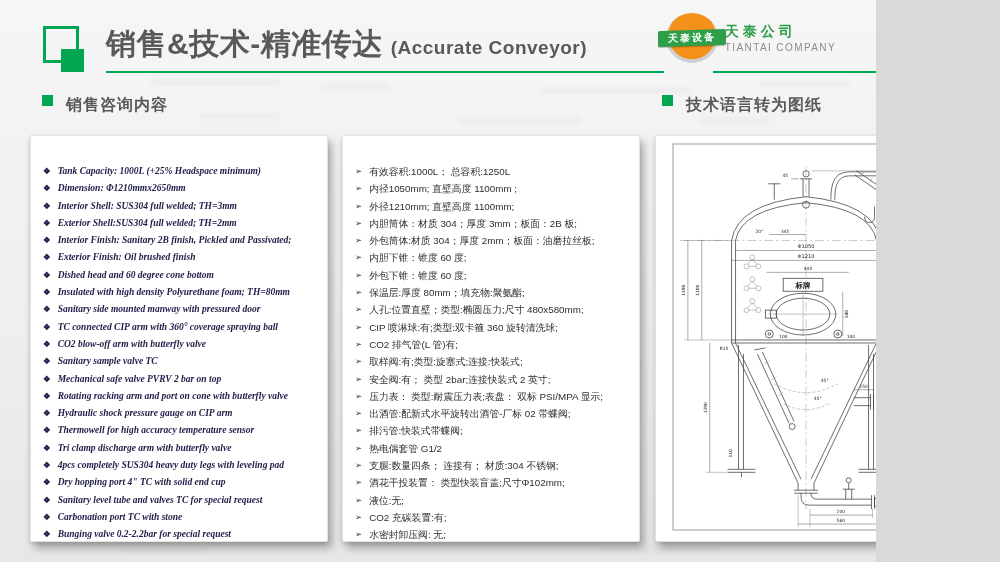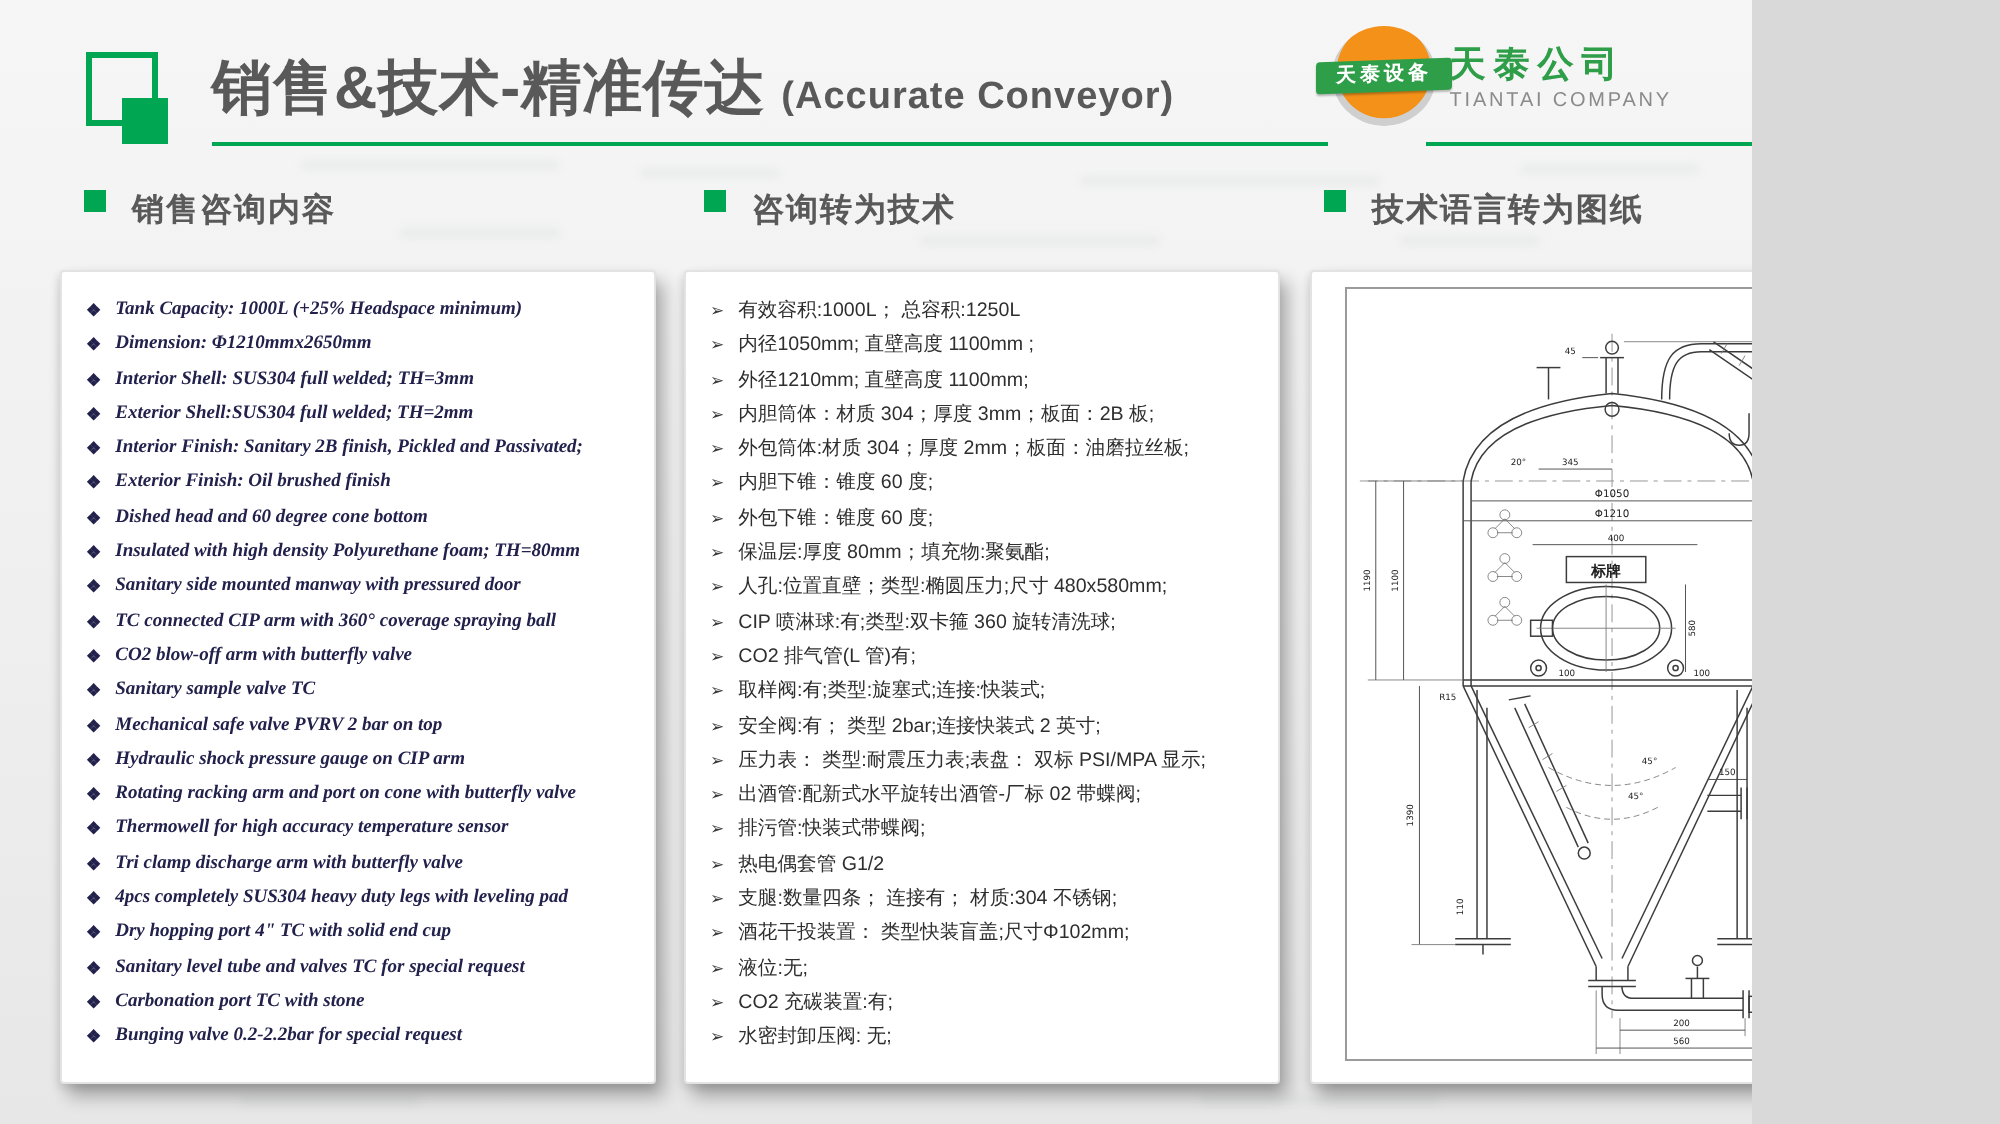--- a/index.html
+++ b/index.html
@@ -16,36 +16,36 @@
   .underline{position:absolute;top:71px;height:2px;background:#00A651;}
   .seg1{left:106px;width:558px;}
   .seg2{left:713px;width:287px;}
 
   .company-logo{position:absolute;right:40px;top:13px;display:flex;align-items:center;gap:7px;}
   .logo-circle{position:relative;width:52px;height:50px;border-radius:50%;
     background:radial-gradient(circle at 50% 45%, #f39119 0 62%, #cfcfcf 63% 72%, #f2f2f2 73%);}
   .ribbon{position:absolute;left:-8px;top:17px;width:68px;height:16px;background:#2f9e49;
     color:#fff;font-size:10px;font-weight:bold;text-align:center;line-height:16px;
     letter-spacing:2px;transform:skewY(-2deg);border-radius:2px;box-shadow:0 1px 1px rgba(0,0,0,.25);}
-  .logo-text .cn{font-size:18px;font-weight:bold;color:#2f9e49;letter-spacing:4px;white-space:nowrap;}
+  .logo-text .cn{font-size:14px;font-weight:bold;color:#2f9e49;letter-spacing:4px;white-space:nowrap;}
   .logo-text .en{font-size:10px;color:#8a8a8a;letter-spacing:1.4px;margin-top:1px;white-space:nowrap;}
 
   
   .sec-head{position:absolute;top:95px;display:flex;gap:13px;
     font-size:16px;font-weight:bold;color:#595959;letter-spacing:1px;}
   .sec-sq{width:11px;height:11px;background:#00A651;flex:0 0 auto;}
   #sec1{left:42px}#sec2{left:352px}#sec3{left:662px}
 
   
   .card{position:absolute;top:135px;width:296px;height:405px;background:#fff;
     border:1px solid #e3e3e3;border-radius:2px;
     box-shadow:4px 6px 9px rgba(0,0,0,.30), -1px 2px 4px rgba(0,0,0,.10);}
   #card1{left:30px}#card2{left:342px}#card3{left:655px;width:297px}
 
-  ul.speclist{list-style:none;margin:0;padding:11px 8px 6px 12px;}
+  ul.speclist{list-style:none;margin:0;padding:27px 8px 6px 12px;}
   ul.speclist li{height:17.3px;line-height:17.3px;display:flex;gap:7px;align-items:center;
     white-space:nowrap;overflow:hidden;}
   ul.speclist li::before{content:attr(data-bullet);flex:0 0 auto;}
   .list-en li{font-family:"Liberation Serif",serif;font-weight:bold;font-style:italic;
     font-size:9.5px;color:#21214c;}
   .list-en li::before{font-style:normal;font-size:8.5px;color:#21214c;}
   .list-cn li{font-size:9.8px;color:#2e2e2e;}
   .list-cn li::before{font-size:8.5px;color:#3a3a3a;}
 
   
@@ -94,24 +94,20 @@
     <div class="logo-text">
       <div class="cn">天泰公司</div>
       <div class="en">TIANTAI COMPANY</div>
     </div>
   </div>
 
   <div class="sec-head" id="sec1">
     <span class="sec-sq"></span>
     <span>销售咨询内容</span>
   </div>
-  <div class="sec-head" id="sec2">
-    <span class="sec-sq"></span>
-    <span>咨询转为技术</span>
-  </div>
   <div class="sec-head" id="sec3">
     <span class="sec-sq"></span>
     <span>技术语言转为图纸</span>
   </div>
 
   <div class="card" id="card1">
     <ul class="speclist list-en">
         <li data-bullet="❖">
           <span>Tank Capacity: 1000L (+25% Headspace minimum)</span>
         </li>
@@ -145,24 +141,24 @@
         <li data-bullet="❖">
           <span>CO2 blow-off arm with butterfly valve</span>
         </li>
         <li data-bullet="❖">
           <span>Sanitary sample valve TC</span>
         </li>
         <li data-bullet="❖">
           <span>Mechanical safe valve PVRV 2 bar on top</span>
         </li>
         <li data-bullet="❖">
+          <span>Rotating racking arm and port on cone with butterfly valve</span>
+        </li>
+        <li data-bullet="❖">
           <span>Hydraulic shock pressure gauge on CIP arm</span>
-        </li>
-        <li data-bullet="❖">
-          <span>Rotating racking arm and port on cone with butterfly valve</span>
         </li>
         <li data-bullet="❖">
           <span>Thermowell for high accuracy temperature sensor</span>
         </li>
         <li data-bullet="❖">
           <span>Tri clamp discharge arm with butterfly valve</span>
         </li>
         <li data-bullet="❖">
           <span>4pcs completely SUS304 heavy duty legs with leveling pad</span>
         </li>

